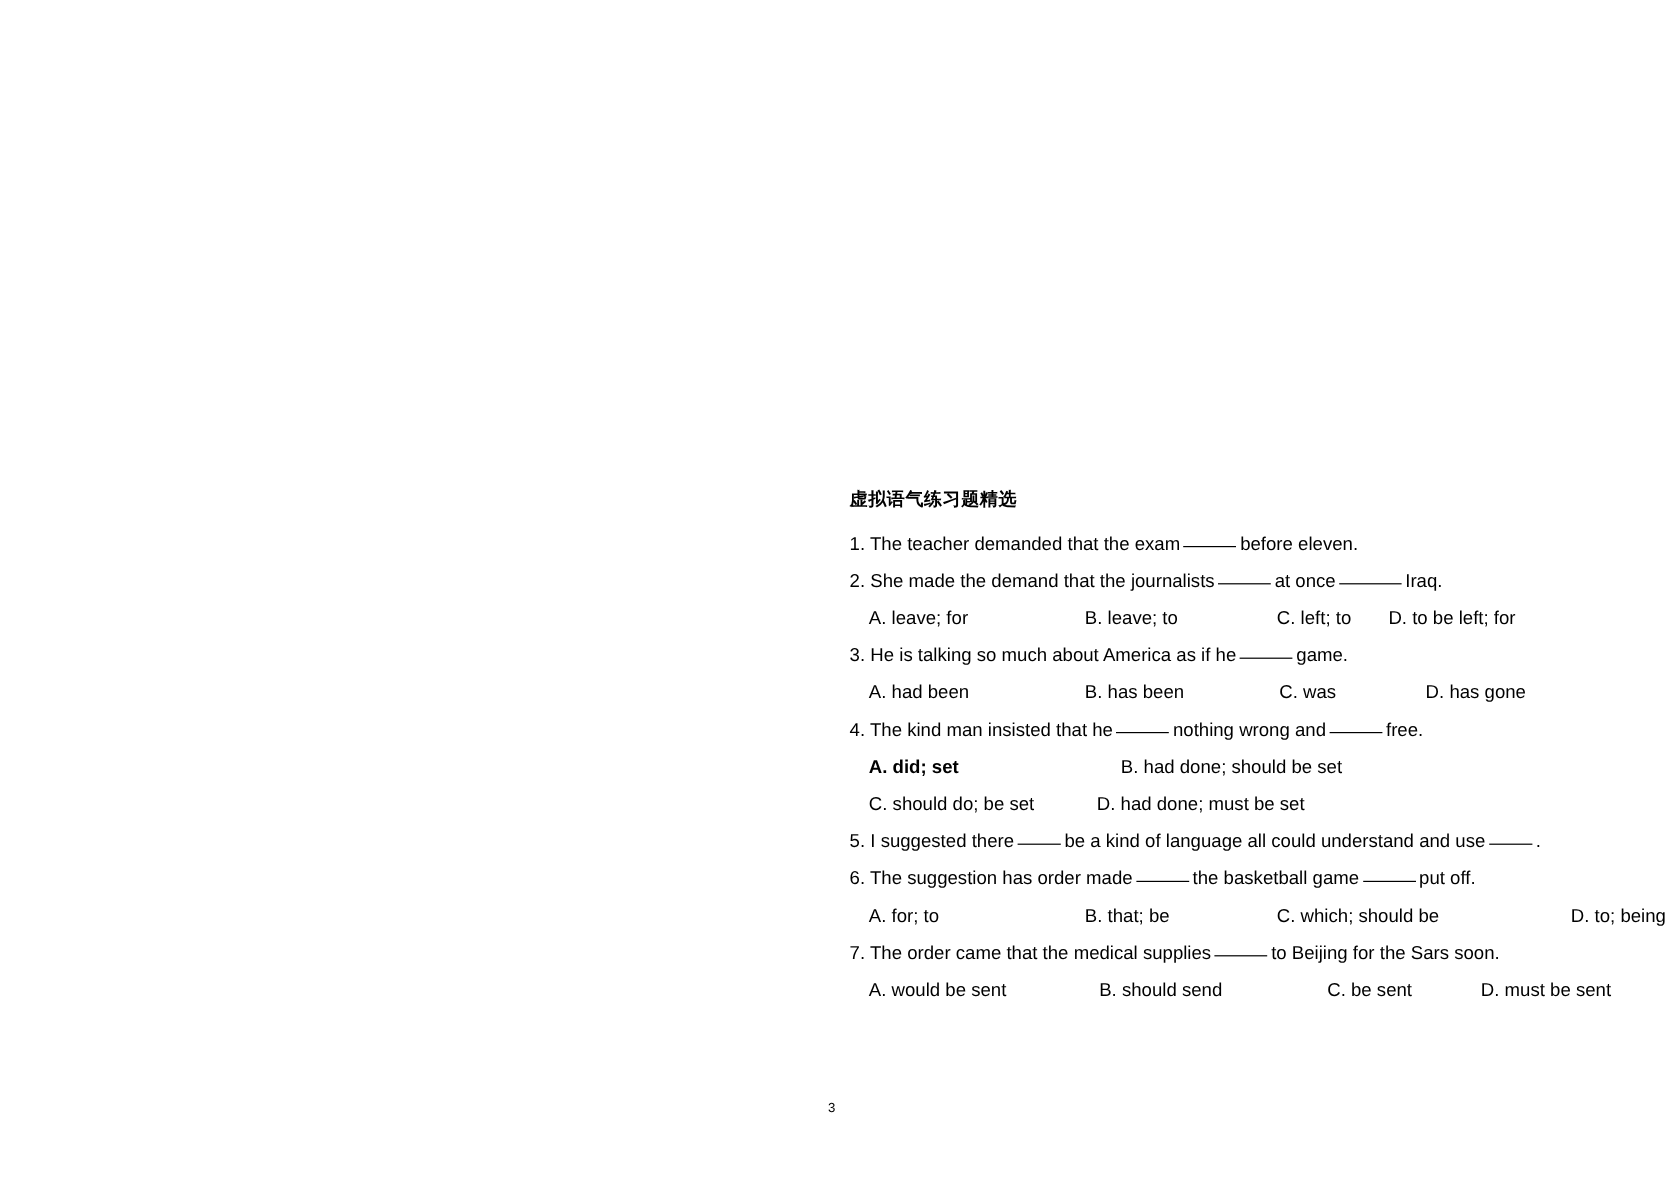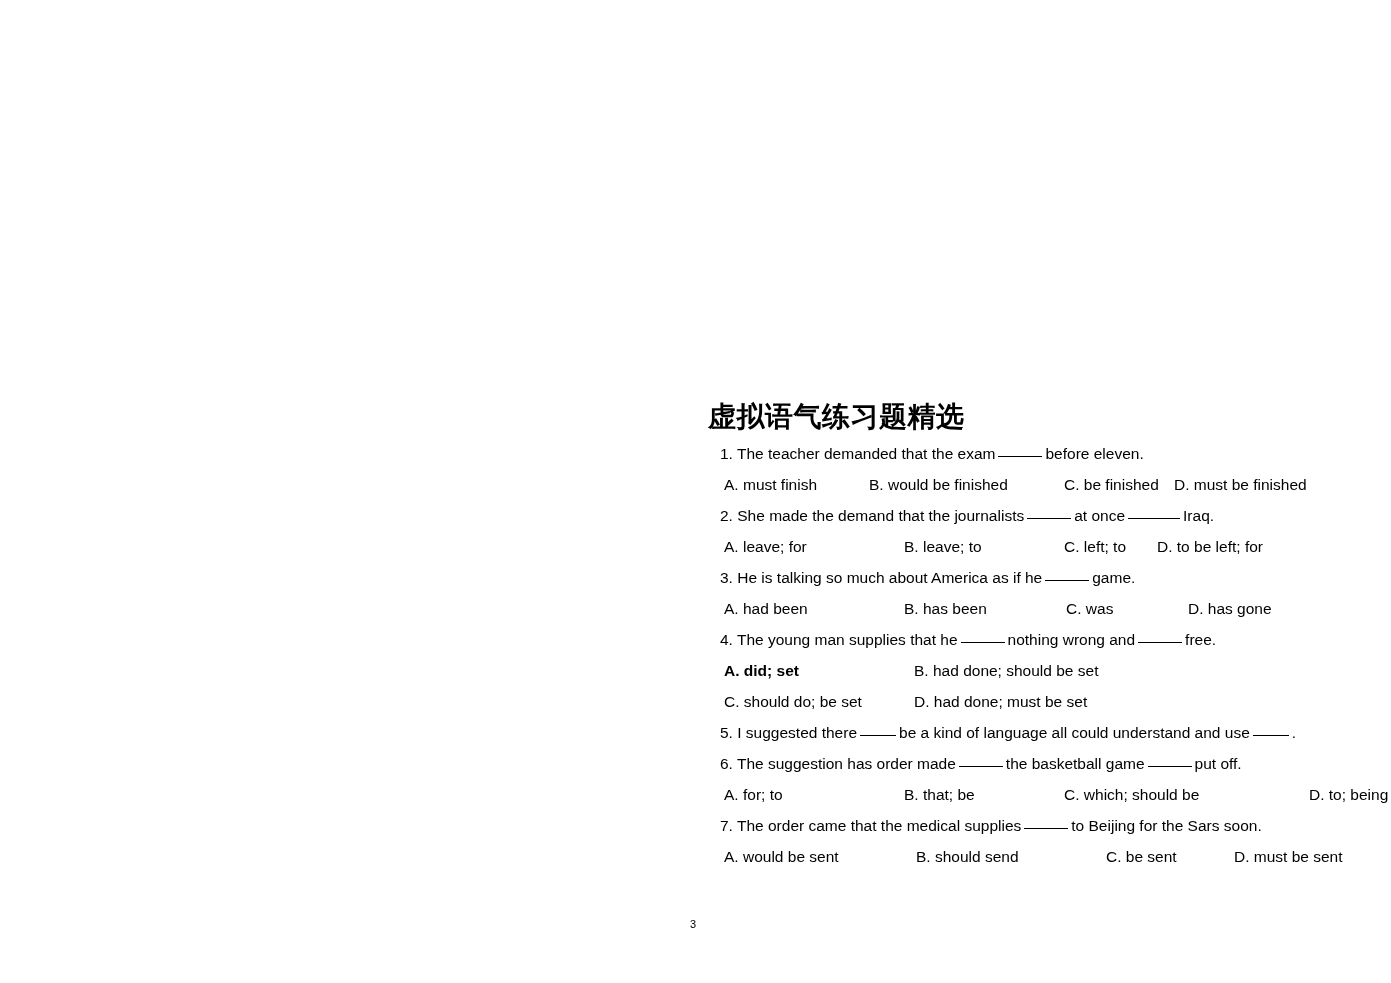--- a/index.html
+++ b/index.html
@@ -22,37 +22,37 @@
   #doc-body {
     position: absolute;
     left: 708px;
     top: 402px;
     width: 600px;
   }
 
   #doc-title {
     font-family: "Liberation Serif", serif;
     font-weight: bold;
-    font-size: 28px;
+    font-size: 15px;
     line-height: 30px;
     letter-spacing: 0.5px;
     margin: 0 0 6px 0;
     white-space: nowrap;
   }
 
   .question-block {
     margin: 0;
     padding: 0;
   }
 
   .q-stem {
     font-size: 15.5px;
     line-height: 31px;
     white-space: nowrap;
-    margin-left: 12px;
+    margin-left: 0px;
   }
 
   .q-options {
     font-size: 15.5px;
     line-height: 31px;
     white-space: nowrap;
     margin-left: 16px;
   }
 
   .opt {
@@ -84,33 +84,32 @@
   }
 </style>
 </head>
 <body>
 
 <div id="doc-body">
   <h1 id="doc-title">虚拟语气练习题精选</h1>
   <div id="questions-container">
       <div class="question-block">
         <div class="q-stem"><span>1.</span> <span>The teacher demanded that the exam</span><span class="blank w5"></span><span>before eleven.</span></div>
-        <div class="q-options"><span class="opt" style="width: 145px;"><span>A.</span> <span>must finish</span></span><span class="opt" style="width: 195px;"><span>B.</span> <span>would be finished</span></span><span class="opt" style="width: 110px;"><span>C.</span> <span>be finished</span></span><span class="opt" style="width: 160px;"><span>D.</span> <span>must be finished</span></span></div>
       </div>
       <div class="question-block">
         <div class="q-stem"><span>2.</span> <span>She made the demand that the journalists</span><span class="blank w5"></span><span>at once</span><span class="blank w6"></span><span>Iraq.</span></div>
         <div class="q-options"><span class="opt" style="width: 180px;"><span>A.</span> <span>leave; for</span></span><span class="opt" style="width: 160px;"><span>B.</span> <span>leave; to</span></span><span class="opt" style="width: 93px;"><span>C.</span> <span>left; to</span></span><span class="opt" style="width: 150px;"><span>D.</span> <span>to be left; for</span></span></div>
       </div>
       <div class="question-block">
         <div class="q-stem"><span>3.</span> <span>He is talking so much about America as if he</span><span class="blank w5"></span><span>game.</span></div>
         <div class="q-options"><span class="opt" style="width: 180px;"><span>A.</span> <span>had been</span></span><span class="opt" style="width: 150px;"><span>B.</span> <span>has been</span></span><span class="opt" style="width: 122px; margin-left: 12px;"><span>C.</span> <span>was</span></span><span class="opt" style="width: 150px;"><span>D.</span> <span>has gone</span></span></div>
       </div>
       <div class="question-block">
-        <div class="q-stem"><span>4.</span> <span>The young man supplies that he</span><span class="blank w5"></span><span>nothing wrong and</span><span class="blank w5"></span><span>free.</span></div>
-        <div class="q-options"><span class="opt" style="width: 190px; font-weight: bold;"><span>A.</span> <span>did; set</span></span><span class="opt" style="width: 250px;"><span>B.</span> <span>had done; should be set</span></span></div>
+        <div class="q-stem"><span>4.</span> <span>The kind man insisted that he</span><span class="blank w5"></span><span>nothing wrong and</span><span class="blank w5"></span><span>free.</span></div>
+        <div class="q-options"><span class="opt" style="width: 190px; font-weight: bold;"><span>A.</span> <span>did; set</span></span><span class="opt" style="width: 250px; margin-left: 20px;"><span>B.</span> <span>had done; should be set</span></span></div>
         <div class="q-options"><span class="opt" style="width: 190px;"><span>C.</span> <span>should do; be set</span></span><span class="opt" style="width: 250px;"><span>D.</span> <span>had done; must be set</span></span></div>
       </div>
       <div class="question-block">
         <div class="q-stem"><span>5.</span> <span>I suggested there</span><span class="blank w4"></span><span>be a kind of language all could understand and use</span><span class="blank w4"></span><span>.</span></div>
       </div>
       <div class="question-block">
         <div class="q-stem"><span>6.</span> <span>The suggestion has order made</span><span class="blank w5"></span><span>the basketball game</span><span class="blank w5"></span><span>put off.</span></div>
         <div class="q-options"><span class="opt" style="width: 180px;"><span>A.</span> <span>for; to</span></span><span class="opt" style="width: 160px;"><span>B.</span> <span>that; be</span></span><span class="opt" style="width: 245px;"><span>C.</span> <span>which; should be</span></span><span class="opt" style="width: 120px;"><span>D.</span> <span>to; being</span></span></div>
       </div>
       <div class="question-block">

